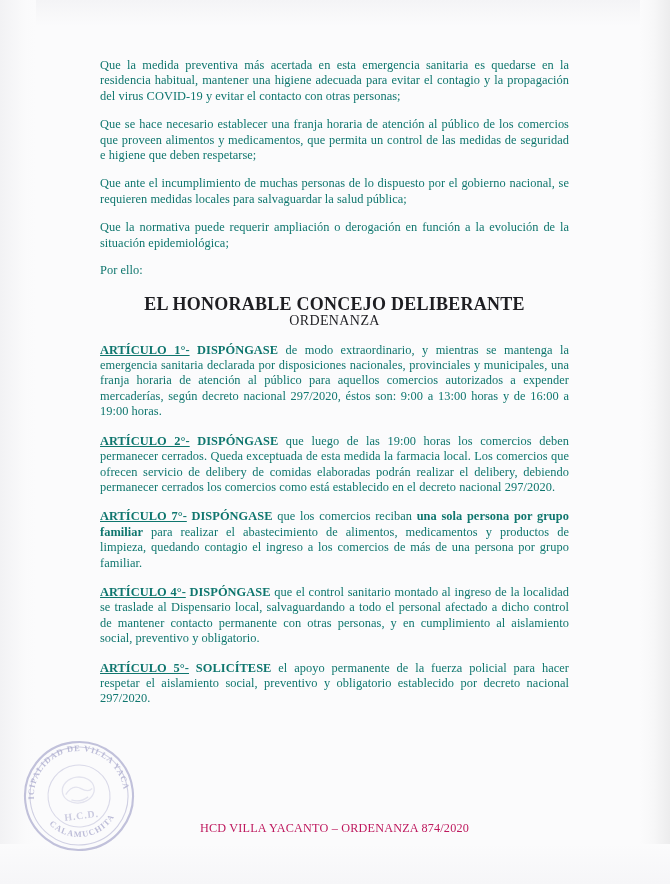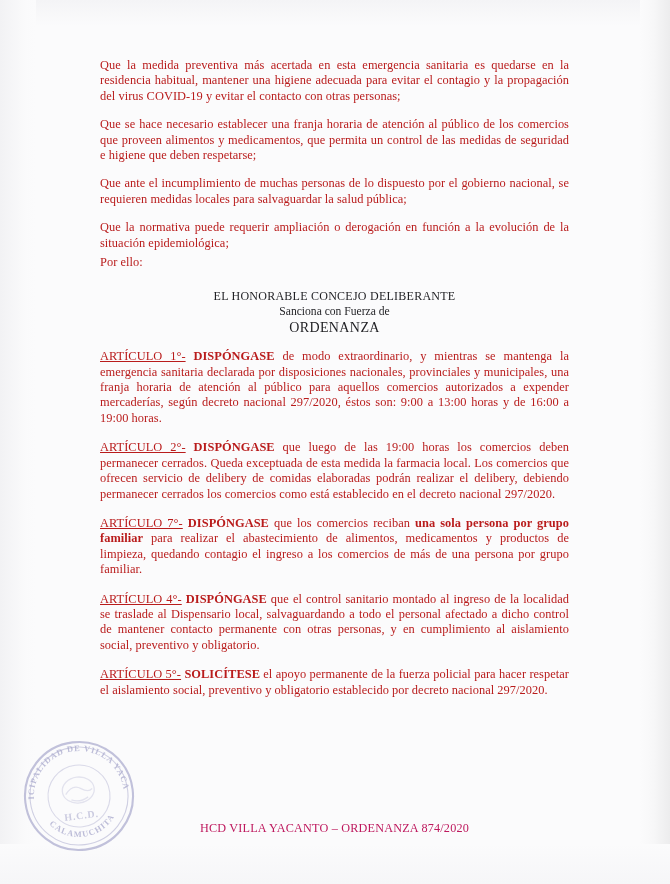--- a/index.html
+++ b/index.html
@@ -56,50 +56,50 @@
     left: 100px;
     top: 58px;
     width: 469px;
   }
 
   p.para {
     margin: 0 0 13px 0;
     font-size: 12.4px;
     line-height: 15.4px;
     text-align: justify;
-    color: #b91c1c;
+    color: #0f766e;
     letter-spacing: 0.05px;
   }
-  p.para:last-child { margin-bottom: 4px; }
+  p.para:last-child { margin-bottom: 12px; }
 
   #title-block {
     margin: 19px 0 14px 0;
     text-align: center;
     color: #1e1e22;
   }
   .title-line1, .title-line2 {
-    font-weight: normal;
-    font-size: 12px;
+    font-weight: bold;
+    font-size: 18px;
     line-height: 15.6px;
     letter-spacing: 0.25px;
   }
   .title-line3 {
     font-weight: normal;
     font-size: 11.6px;
     line-height: 14.6px;
   }
   .title-line4 {
     font-weight: normal;
     font-size: 14px;
     line-height: 15.6px;
     letter-spacing: 0.4px;
   }
 
   .art-label {
-    font-weight: normal;
+    font-weight: bold;
     text-decoration: underline;
   }
   .art-verb {
     font-weight: bold;
   }
   .emph {
     font-weight: bold;
   }
 
   #articles p.para {
@@ -147,21 +147,20 @@
       <p class="para">Que la medida preventiva más acertada en esta emergencia sanitaria es quedarse en la residencia habitual, mantener una higiene adecuada para evitar el contagio y la propagación del virus COVID-19 y evitar el contacto con otras personas;</p>
       <p class="para">Que se hace necesario establecer una franja horaria de atención al público de los comercios que proveen alimentos y medicamentos, que permita un control de las medidas de seguridad e higiene que deben respetarse;</p>
       <p class="para">Que ante el incumplimiento de muchas personas de lo dispuesto por el gobierno nacional, se requieren medidas locales para salvaguardar la salud pública;</p>
       <p class="para">Que la normativa puede requerir ampliación o derogación en función a la evolución de la situación epidemiológica;</p>
     </div>
 
     <p class="para">Por ello:</p>
 
     <div id="title-block">
       <div class="title-line1">EL HONORABLE CONCEJO DELIBERANTE</div>
-      <div class="title-line3">Sanciona con Fuerza de</div>
       <div class="title-line4">ORDENANZA</div>
     </div>
 
     <div id="articles">
 
       <p class="para">
         <span class="art-label">ARTÍCULO 1°-</span><span> </span><span class="art-verb">DISPÓNGASE</span><span> de modo extraordinario, y mientras se mantenga la emergencia sanitaria declarada por disposiciones nacionales, provinciales y municipales, una franja horaria de atención al público para aquellos comercios autorizados a expender mercaderías, según decreto nacional 297/2020, éstos son: 9:00 a 13:00 horas y de 16:00 a 19:00 horas.</span><span class="emph"></span><span></span>
       </p>
 
       <p class="para">

